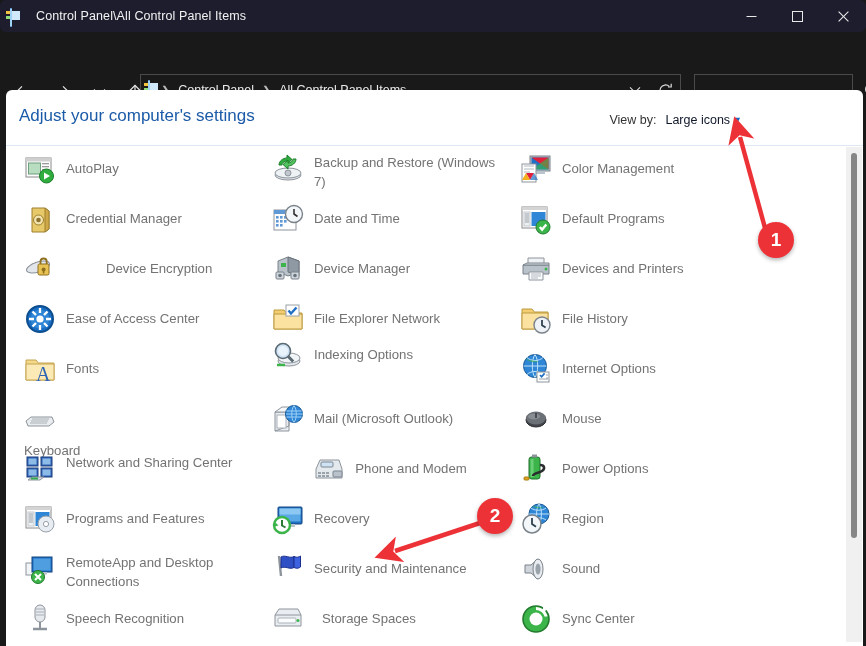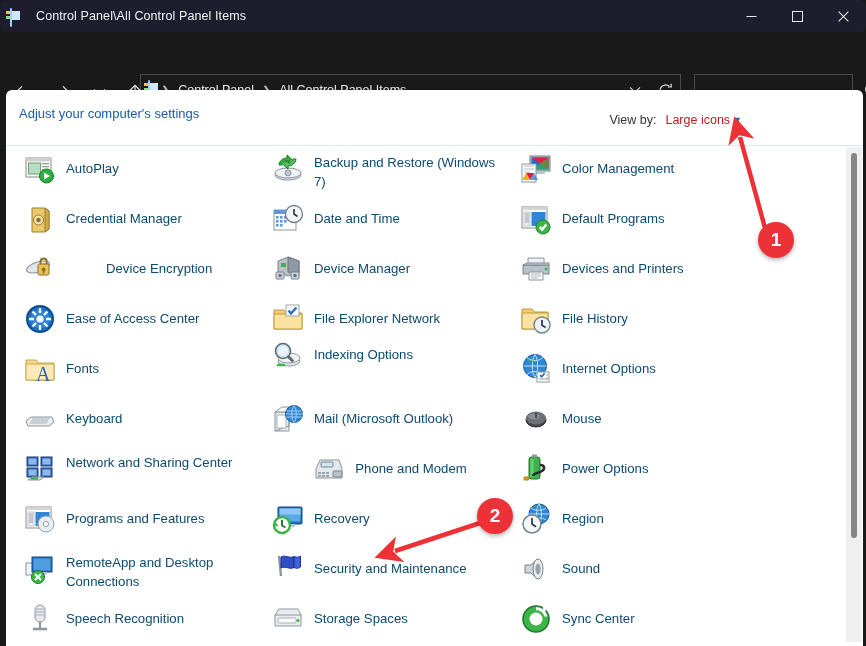--- a/index.html
+++ b/index.html
@@ -132,30 +132,30 @@
     border-radius: 6px 6px 0 0;
     overflow: hidden;
   }
   .content-head {
     position: relative;
     height: 56px;
     border-bottom: 1px solid #dce9f5;
   }
   .head-title {
     position: absolute; left: 13px; top: 16px;
-    color: #1c5ba8; font-size: 13px;
+    color: #1c5ba8; font-size: 17px;
     white-space: nowrap;
   }
   .viewby-wrap {
     position: absolute; right: 121px; top: 20px;
     display: flex; align-items: baseline; gap: 9px;
     white-space: nowrap;
   }
   .viewby-label { color: #333333; font-size: 12.5px; }
-  .viewby-value { color: #b91c1c; font-size: 12.5px; }
+  .viewby-value { color: #0f172a; font-size: 12.5px; }
   .viewby-caret {
     color: #1569c7; font-size: 9px; margin-left: 3px;
     position: relative; top: -1px;
   }
 
   
   .grid {
     position: absolute; top: 57px; left: 0;
     width: 857px; height: 495px;
   }
@@ -163,21 +163,21 @@
     position: absolute;
     display: flex; align-items: flex-start;
     width: 236px;
   }
   .item .ico {
     width: 32px; height: 32px; flex: none;
     margin-right: 10px;
     position: relative;
   }
   .item .lbl {
-    color: #0c4a6e; font-size: 13.2px;
+    color: #737373; font-size: 13.2px;
     line-height: 19px;
     padding-top: 6px;
     text-align: left;
   }
   .item.two-line .lbl { padding-top: 0px; }
 
   
   .scrollbar {
     position: absolute; right: 1px; top: 57px;
     width: 16px; height: 495px;
@@ -350,21 +350,21 @@
           <span class="lbl">Ease of Access Center</span>
         </div>
         <div class="item" style="left: 18px; top: 206px;">
           <span class="ico"><svg width="32" height="32" viewBox="0 0 32 32">
               <path d="M2 7h10l2.4 3H30v17H2z" fill="#f5d98b" stroke="#c5a451"></path>
               <path d="M2 11h28v16H2z" fill="#fbe9b6" stroke="#c5a451"></path>
               <text x="12" y="28" font-family="Liberation Serif,serif" font-size="20" fill="#2b64b5">A</text>
             </svg></span>
           <span class="lbl">Fonts</span>
         </div>
-        <div class="item" style="left: 18px; top: 256px;">
+        <div class="item" style="left: 18px; top: 256px; flex-direction: column;">
           <span class="ico"><svg width="32" height="32" viewBox="0 0 32 32">
               <path d="M2 18l5-4h21l2 5-5 4H4z" fill="#e9edf0" stroke="#8d949b"></path>
               <path d="M8 16h17M7 18h17M6 20h17" stroke="#aab0b6"></path>
             </svg></span>
           <span class="lbl">Keyboard</span>
         </div>
         <div class="item two-line" style="left: 18px; top: 306px;">
           <span class="ico"><svg width="32" height="32" viewBox="0 0 32 32">
               <rect x="3" y="4" width="11" height="9" fill="#2f62b8" stroke="#1d3f7c"></rect>
               <rect x="17" y="4" width="11" height="9" fill="#2f62b8" stroke="#1d3f7c"></rect>
@@ -514,21 +514,21 @@
           <span class="lbl">Recovery</span>
         </div>
         <div class="item" style="left: 266px; top: 406px;">
           <span class="ico"><svg width="32" height="32" viewBox="0 0 32 32">
               <path d="M7 3l2 20" stroke="#8d949b" stroke-width="2.4"></path>
               <path d="M9 4c4-2.6 9 2 13-.5v11c-4 2.5-9-2-13 .5z" fill="#2f4fc4" stroke="#1a2f8e"></path>
               <path d="M22 3.5c3 1.5 5 .5 6.5-.5v11c-1.5 1-3.5 2-6.5.5z" fill="#3d63e0" stroke="#1a2f8e"></path>
             </svg></span>
           <span class="lbl">Security and Maintenance</span>
         </div>
-        <div class="item" style="left: 266px; top: 456px;">
+        <div class="item" style="left: 266px; top: 456px; gap: 8px;">
           <span class="ico"><svg width="32" height="32" viewBox="0 0 32 32">
               <path d="M3 12l4-6h19l3 6v11H3z" fill="#e9edf1" stroke="#8d949b"></path>
               <path d="M3 12h26" stroke="#8d949b"></path>
               <rect x="6" y="15" width="18" height="5" rx="1" fill="#fbfcfd" stroke="#aab1b8"></rect>
               <circle cx="26" cy="17.5" r="1.5" fill="#3bb54a"></circle>
             </svg></span>
           <span class="lbl">Storage Spaces</span>
         </div>
         <div class="item" style="left: 514px; top: 6px;">
           <span class="ico"><svg width="32" height="32" viewBox="0 0 32 32">

